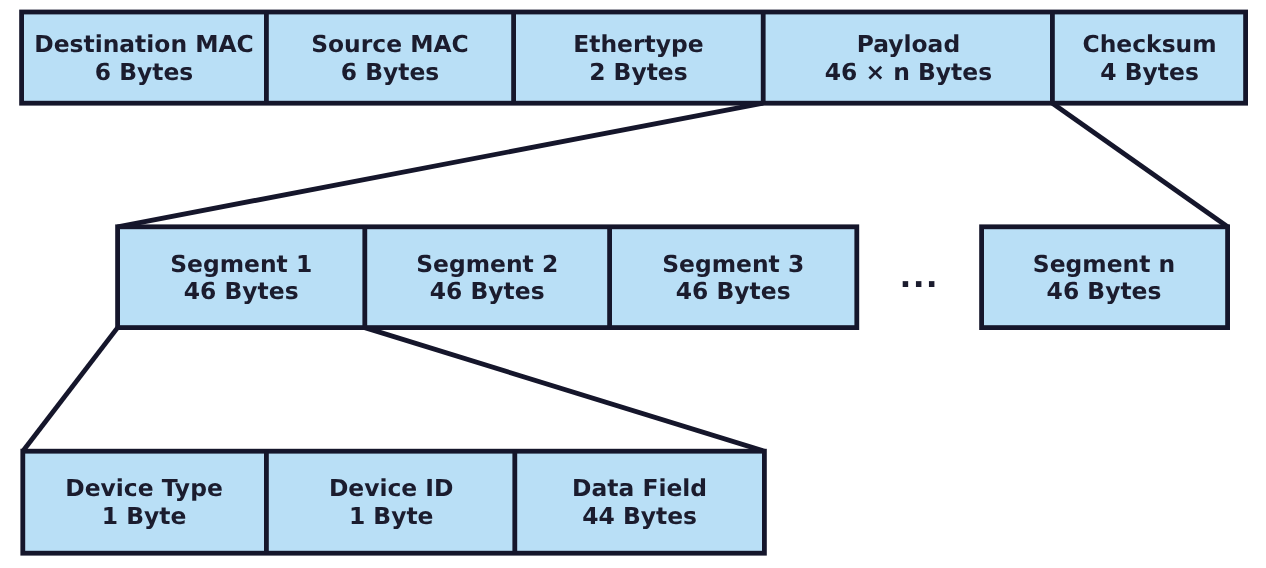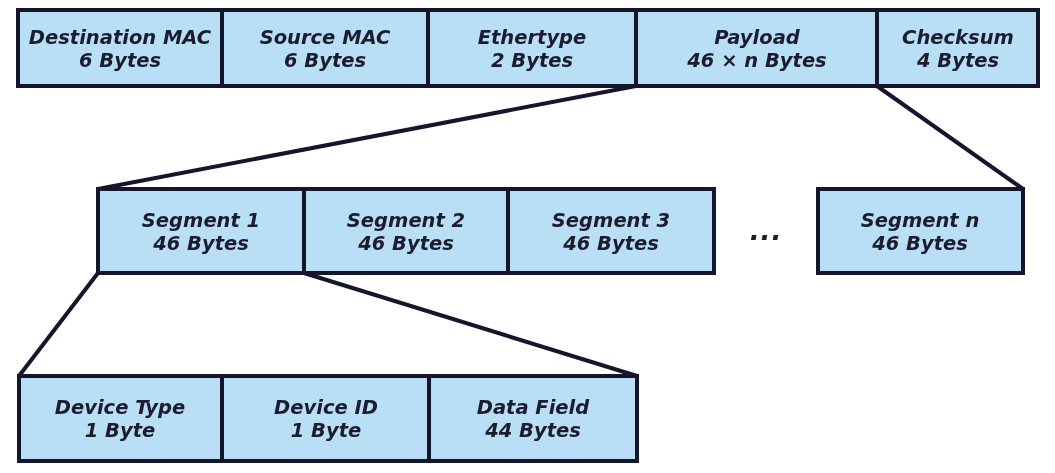--- a/index.html
+++ b/index.html
@@ -10,21 +10,20 @@
   body {
     width: 1055px;
     height: 473px;
     overflow: hidden;
     font-family: "DejaVu Sans", sans-serif;
   }
   #diagram-root {
     position: relative;
     width: 1055px;
     height: 394px;
-    font-style: italic;
   }
   svg#frame-diagram {
     display: block;
     width: 1055px;
     height: 473px;
   }
   .field-rect {
     fill: #b9dff6;
     stroke: #15162b;
     stroke-width: 4;

